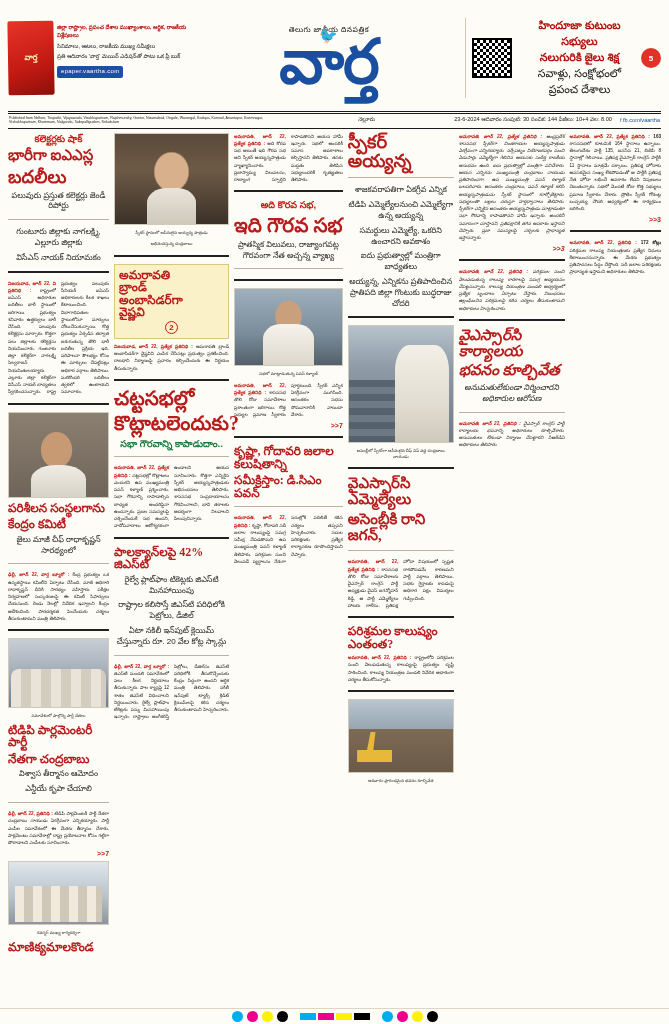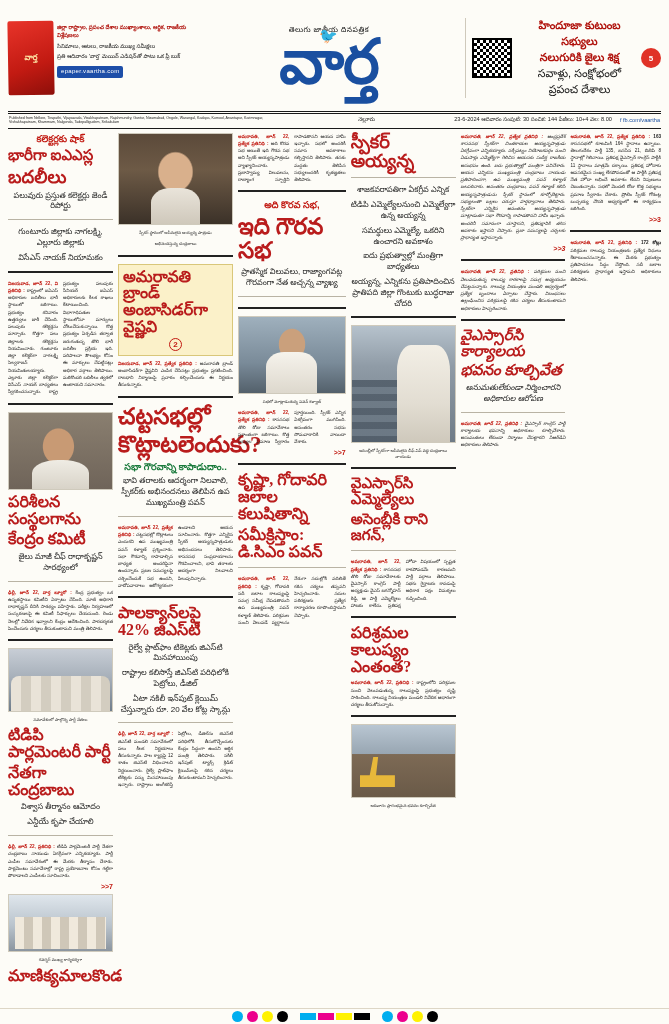--- a/index.html
+++ b/index.html
@@ -176,23 +176,23 @@
     text-align: center;
     line-height: 1.2;
   }
   .headline {
     font-family: "Liberation Serif", serif;
     font-weight: bold;
     color: #b91c1c;
     line-height: 1.05;
   }
   .h-xl { font-size: 18px; }
-  .h-lg { font-size: 23px; }
+  .h-lg { font-size: 20px; }
   .h-md { font-size: 15px; }
-  .h-sm { font-size: 16px; }
+  .h-sm { font-size: 12px; }
   .subhead {
     font-size: 8px;
     text-align: center;
     color: #222;
     line-height: 1.35;
   }
   .body-text {
     font-size: 4.6px;
     line-height: 1.58;
     color: #222;
@@ -437,21 +437,20 @@
       </div>
       <div class="body-text">
         <span class="dateloc">విజయవాడ, జూన్ 22, ప్రత్యేక ప్రతినిధి :</span>
         <span>అమరావతి బ్రాండ్ అంబాసిడర్‌గా వైష్ణవిని ఎంపిక చేసినట్లు ప్రభుత్వం ప్రకటించింది. రాజధాని నిర్మాణంపై ప్రచారం కల్పించేందుకు ఈ నిర్ణయం తీసుకున్నారు.</span>
       </div>
       <div class="rule-d"></div>
 
       <div class="headline h-lg hl-red">చట్టసభల్లో</div>
       <div class="headline h-lg hl-blue">కొట్లాటలెందుకు?</div>
       <div class="kicker" style="color:#1a7a3c">సభా గౌరవాన్ని కాపాడుదాం..</div>
-      <div class="subhead">భావి తరాలకు ఆదర్శంగా నిలవాలి, స్పీకర్‌కు అభినందనలు తెలిపిన ఉప ముఖ్యమంత్రి పవన్</div>
       <div class="rule"></div>
       <div class="body-text two-col">
         <span class="dateloc">అమరావతి, జూన్ 22, ప్రత్యేక ప్రతినిధి :</span>
         <span>చట్టసభల్లో కొట్లాటలు ఎందుకని ఉప ముఖ్యమంత్రి పవన్ కళ్యాణ్ ప్రశ్నించారు. సభా గౌరవాన్ని కాపాడాల్సిన బాధ్యత అందరిపైనా ఉందన్నారు. ప్రజల సమస్యలపై చర్చించేందుకే సభ ఉందని, వాదోపవాదాలు ఆరోగ్యకరంగా ఉండాలని ఆయన సూచించారు. కొత్తగా ఎన్నికైన స్పీకర్ అయ్యన్నపాత్రుడుకు అభినందనలు తెలిపారు. శాసనసభ సంప్రదాయాలను గౌరవించాలని, భావి తరాలకు ఆదర్శంగా నిలవాలని పిలుపునిచ్చారు.</span>
       </div>
       <div class="rule-d"></div>
 
       <div class="headline h-sm hl-maroon">పాలక్యాన్‌లపై 42% జిఎస్‌టి</div>
       <div class="subhead">రైల్వే ప్లాట్‌ఫాం టికెట్లకు జిఎస్‌టి మినహాయింపు</div>
       <div class="subhead">రాష్ట్రాల కలిసొస్తే జిఎస్‌టి పరిధిలోకి పెట్రోలు, డీజిల్</div>

